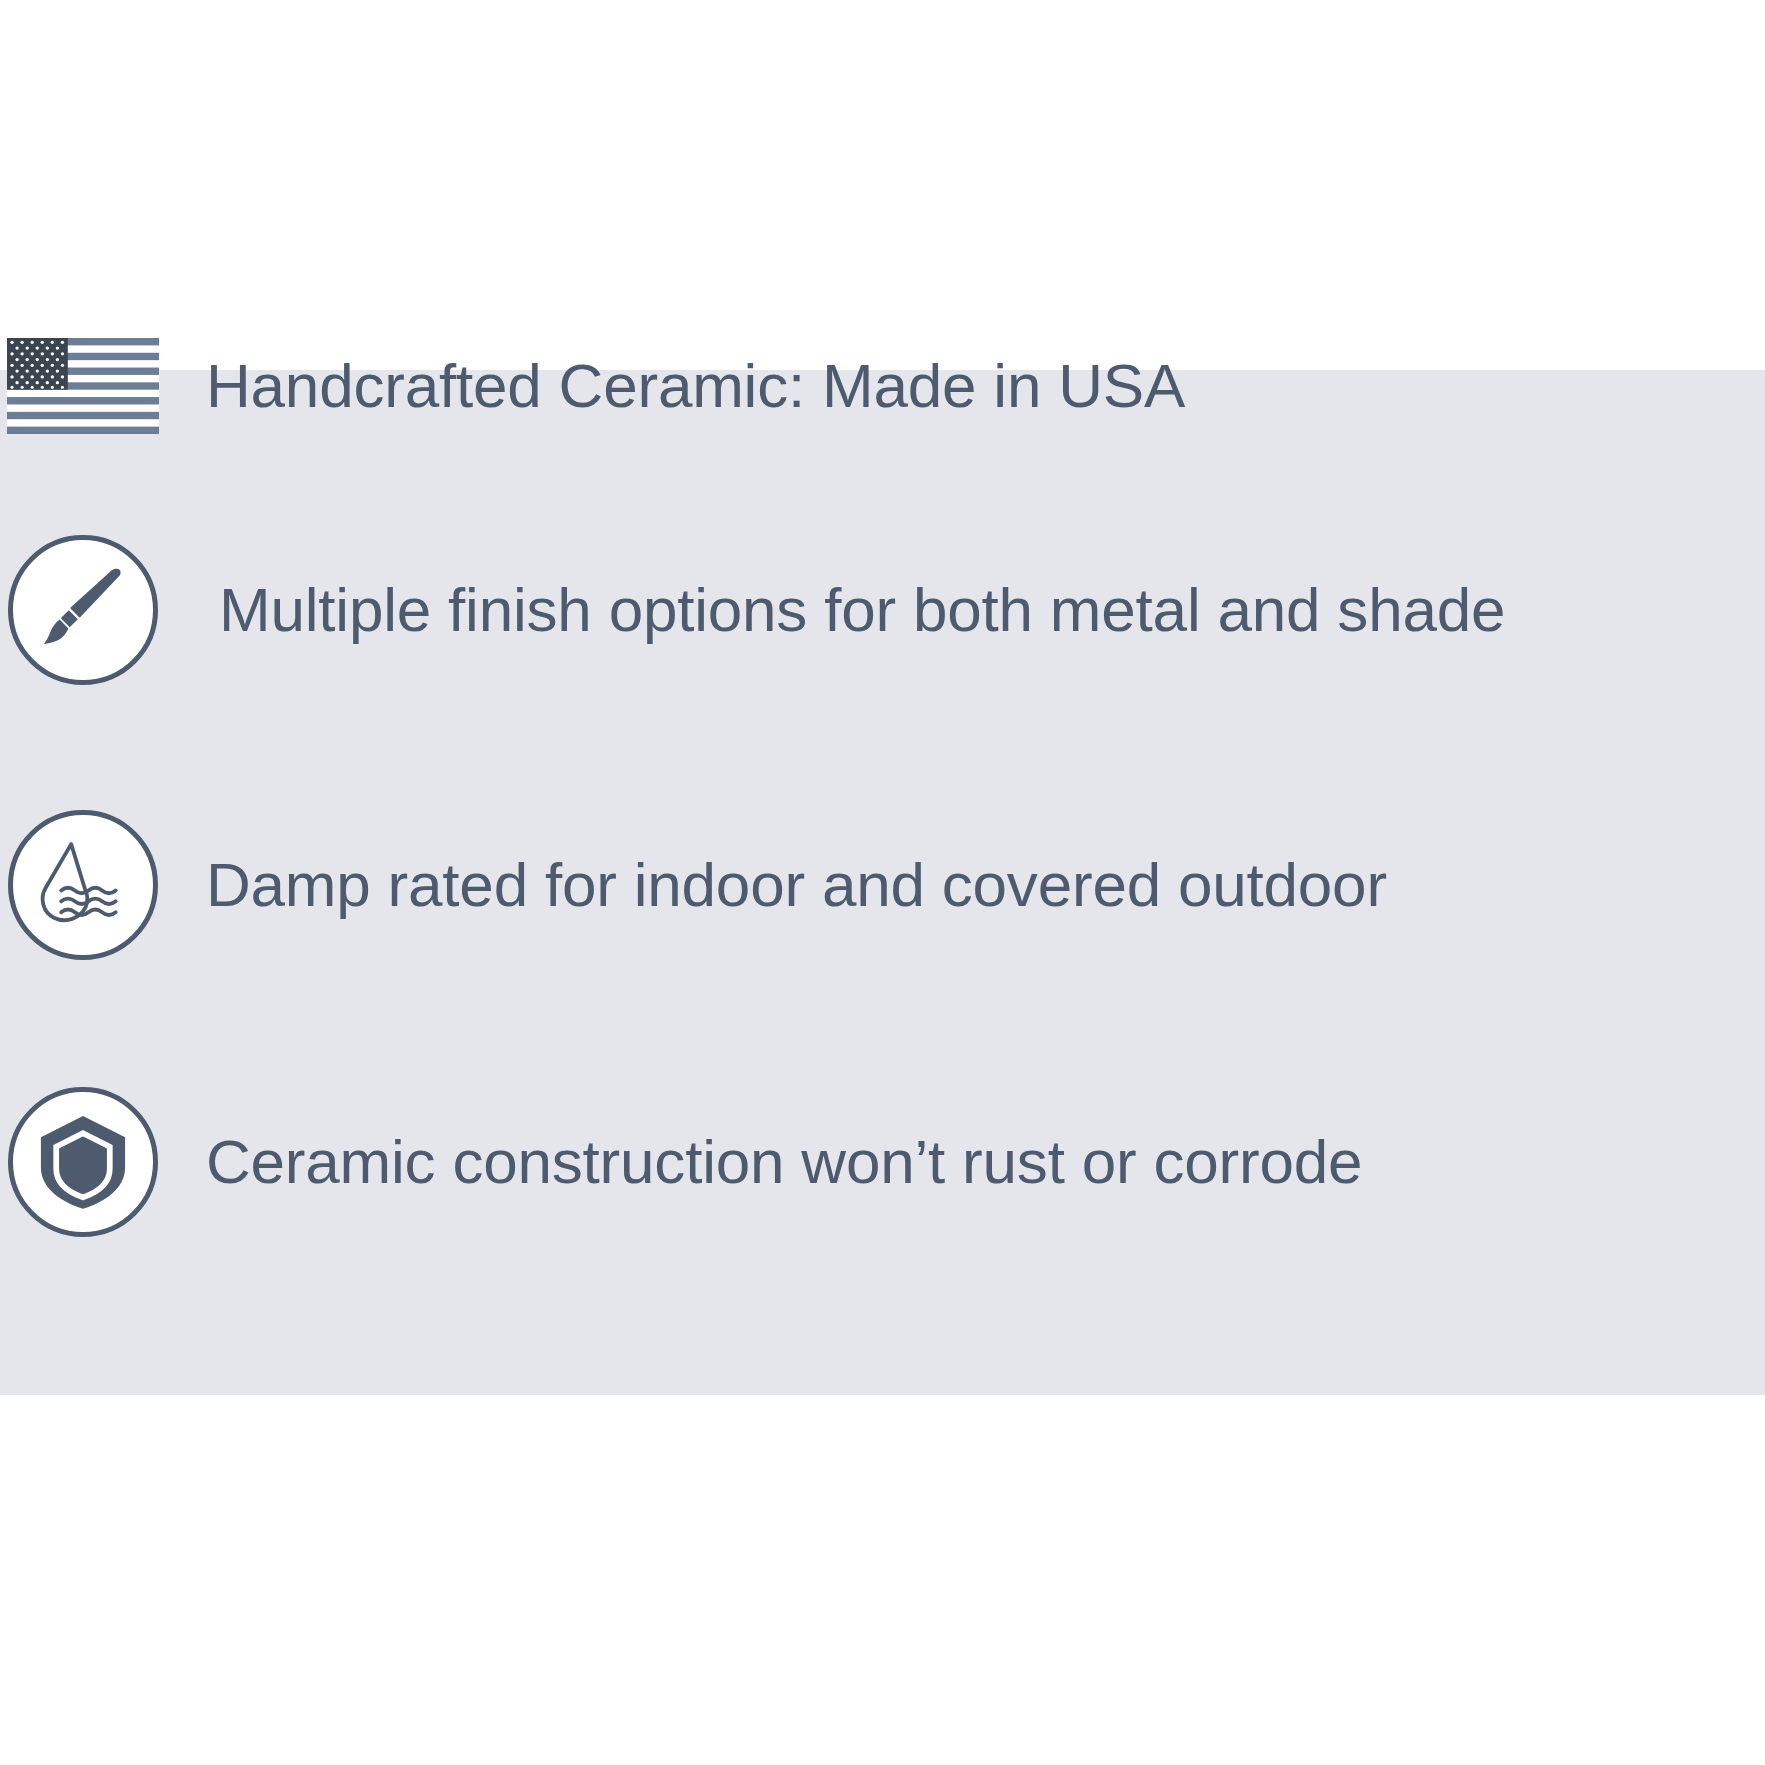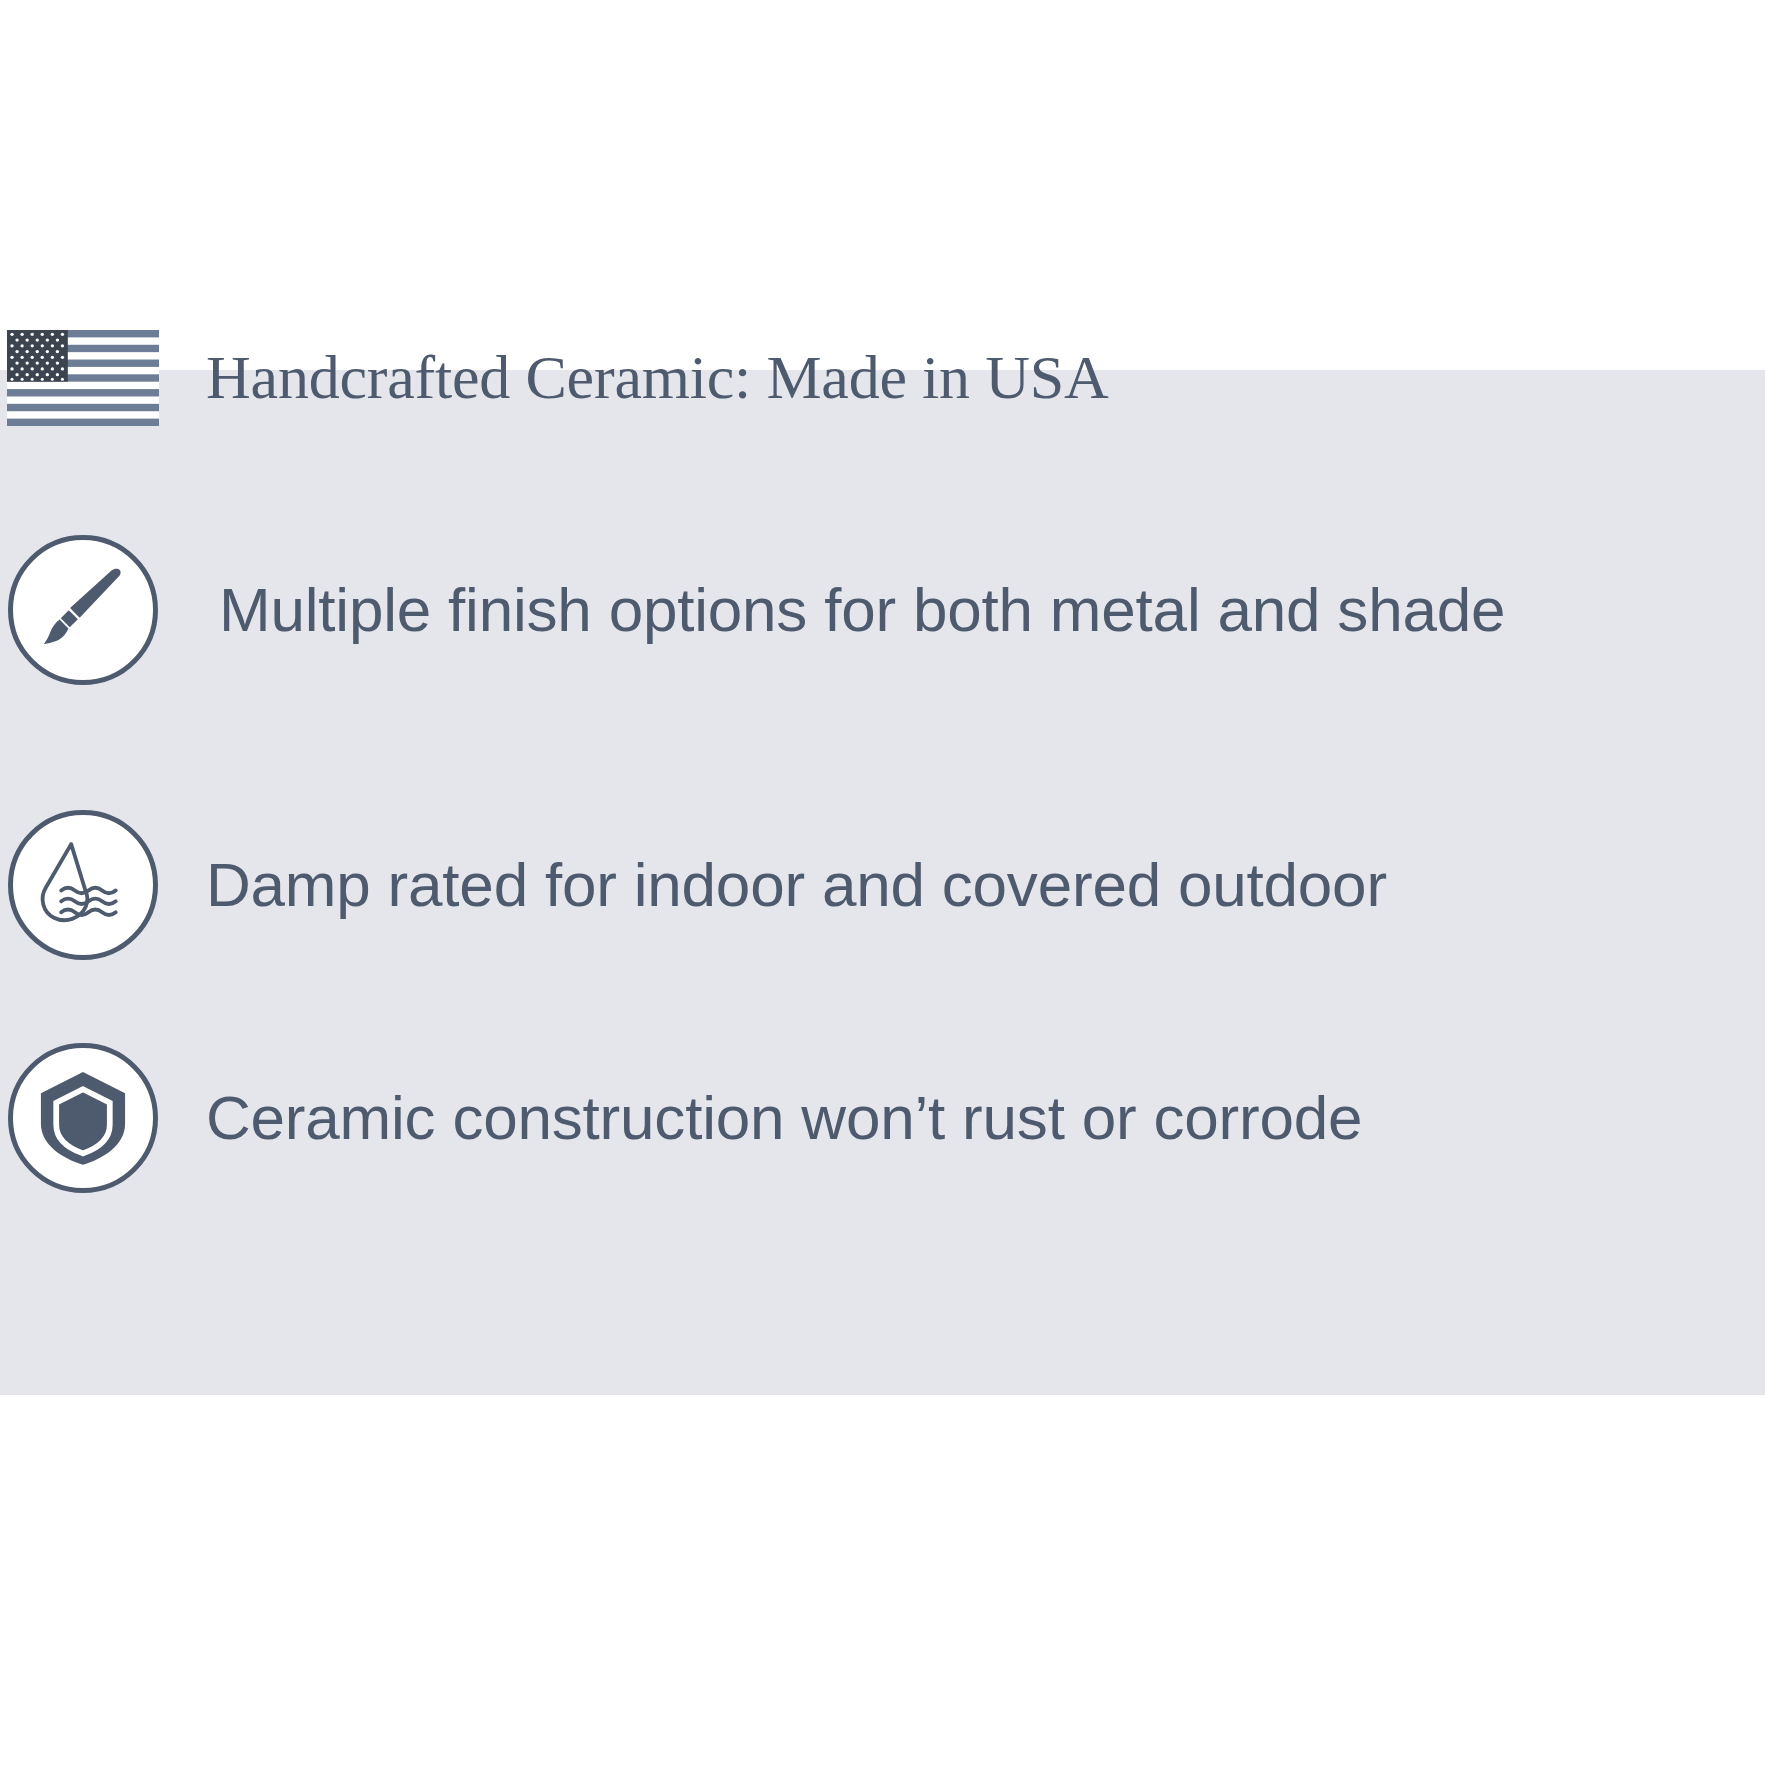--- a/index.html
+++ b/index.html
@@ -27,24 +27,24 @@
   .feature-row {
     position: absolute;
     left: 0;
     width: 1765px;
     height: 180px;
     display: flex;
     align-items: center;
   }
 
   
-  #row-0 { top: 288px; font-family: Liberation Serif, serif; }   
+  #row-0 { top: 296px; }   
   #row-1 { top: 520px; }
   #row-2 { top: 795px; }
-  #row-3 { top: 1028px; }
+  #row-3 { top: 1072px; }
 
   .icon-slot {
     position: relative;
     width: 160px;
     min-width: 160px;
     height: 180px;
     display: flex;
     align-items: center;
     justify-content: center;
     margin-left: 3px;

